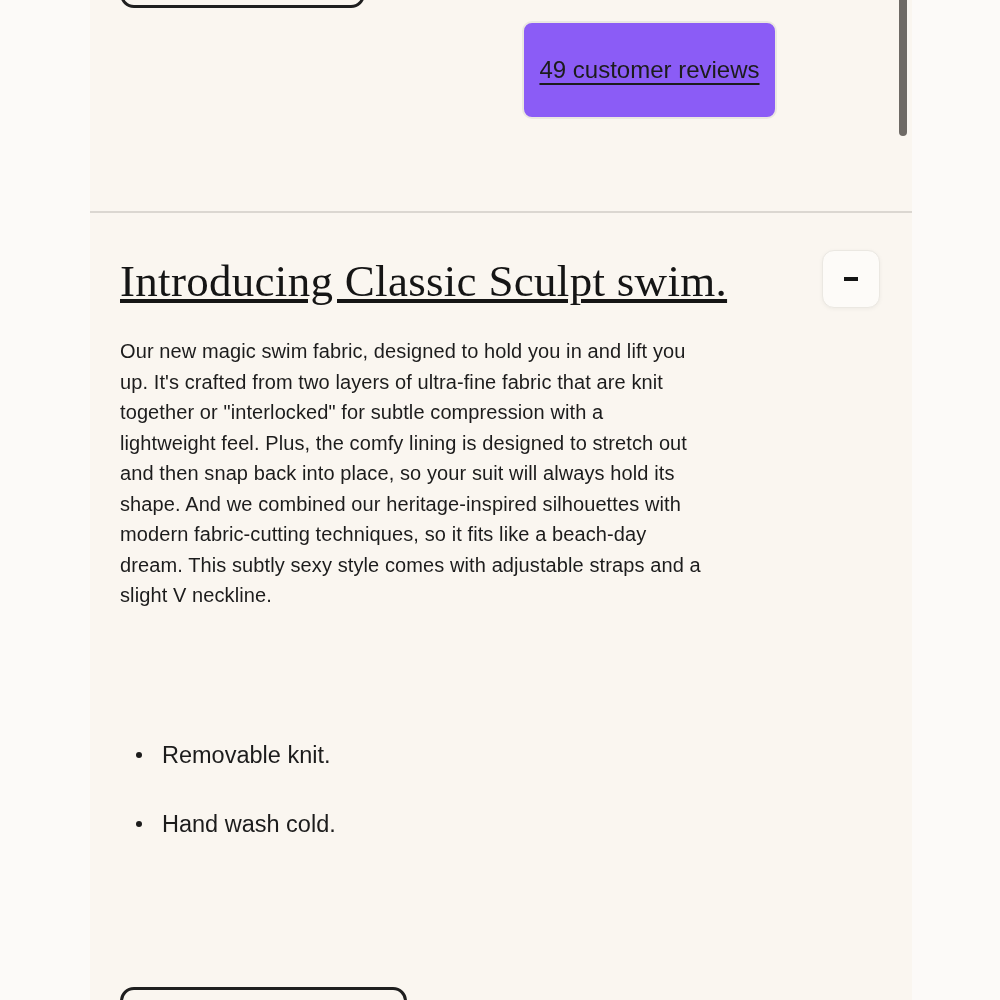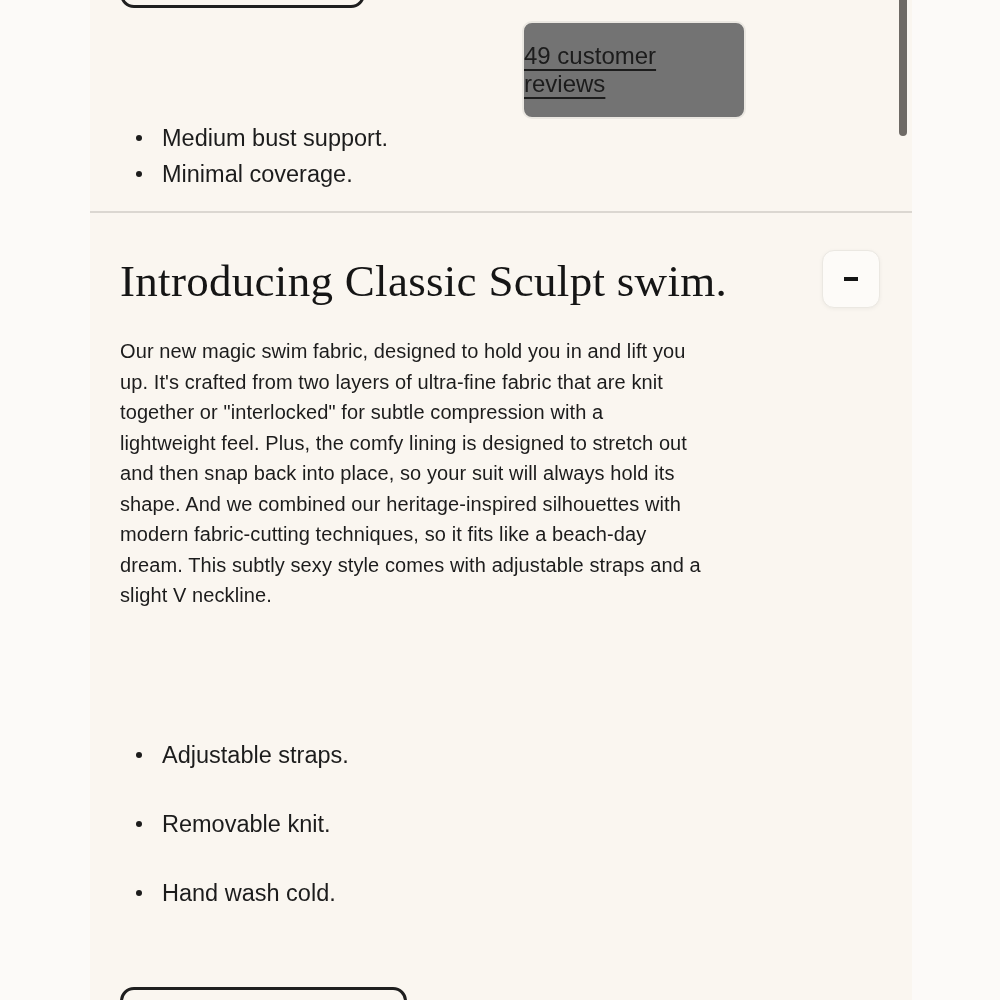--- a/index.html
+++ b/index.html
@@ -41,22 +41,22 @@
     left: 30px; top: 54px;
     font-size: 25px;
     letter-spacing: 0.2px;
     color: #1c1c1c;
     white-space: nowrap;
   }
   .fit-row strong { font-weight: 700; }
   .reviews-box {
     position: absolute;
     left: 432px; top: 21px;
-    width: 224px; height: 98px;
-    background: #737373;
+    width: 255px; height: 98px;
+    background: #8b5cf6;
     border: 2px solid #eae7e1;
     border-radius: 10px;
     display: flex;
     align-items: center;
     justify-content: center;
     cursor: pointer;
   }
   .reviews-link {
     font-size: 24px;
     color: #1c1c1c;
@@ -96,20 +96,21 @@
   .section-title {
     position: absolute;
     left: 30px; top: 252px;
     font-family: "Liberation Serif", serif;
     font-weight: 400;
     font-size: 45px;
     line-height: 58px;
     letter-spacing: 0.3px;
     color: #151515;
     white-space: nowrap;
+    text-decoration: underline;
   }
   .collapse-btn {
     position: absolute;
     left: 732px; top: 250px;
     width: 58px; height: 58px;
     background: #fdfbf8;
     border: 1.5px solid #ebe8e2;
     border-radius: 12px;
     box-shadow: 0 1px 4px rgba(0,0,0,0.05);
     display: flex;
@@ -153,45 +154,40 @@
 
 <div class="content">
 
   <div class="top-button"></div>
 
 
   <div class="reviews-box">
     <a class="reviews-link">49 customer reviews</a>
   </div>
 
-  <ul class="bullets fit-notes">
-    <li>Medium bust support.</li>
-    <li>Minimal coverage.</li>
-  </ul>
 
   <div class="divider"></div>
 
   <h1 class="section-title">Introducing Classic Sculpt swim.</h1>
 
   <button class="collapse-btn">
     <span class="minus"></span>
   </button>
 
   <p class="body-text">Our new magic swim fabric, designed to hold you in and lift you
 up. It's crafted from two layers of ultra-fine fabric that are knit
 together or "interlocked" for subtle compression with a
 lightweight feel. Plus, the comfy lining is designed to stretch out
 and then snap back into place, so your suit will always hold its
 shape. And we combined our heritage-inspired silhouettes with
 modern fabric-cutting techniques, so it fits like a beach-day
 dream. This subtly sexy style comes with adjustable straps and a
 slight V neckline.</p>
 
   <ul class="bullets details">
-    <li>Adjustable straps.</li>
     <li>Removable knit.</li>
     <li>Hand wash cold.</li>
     
     
   </ul>
 
   <div class="bottom-button"></div>
 
 </div>
 

